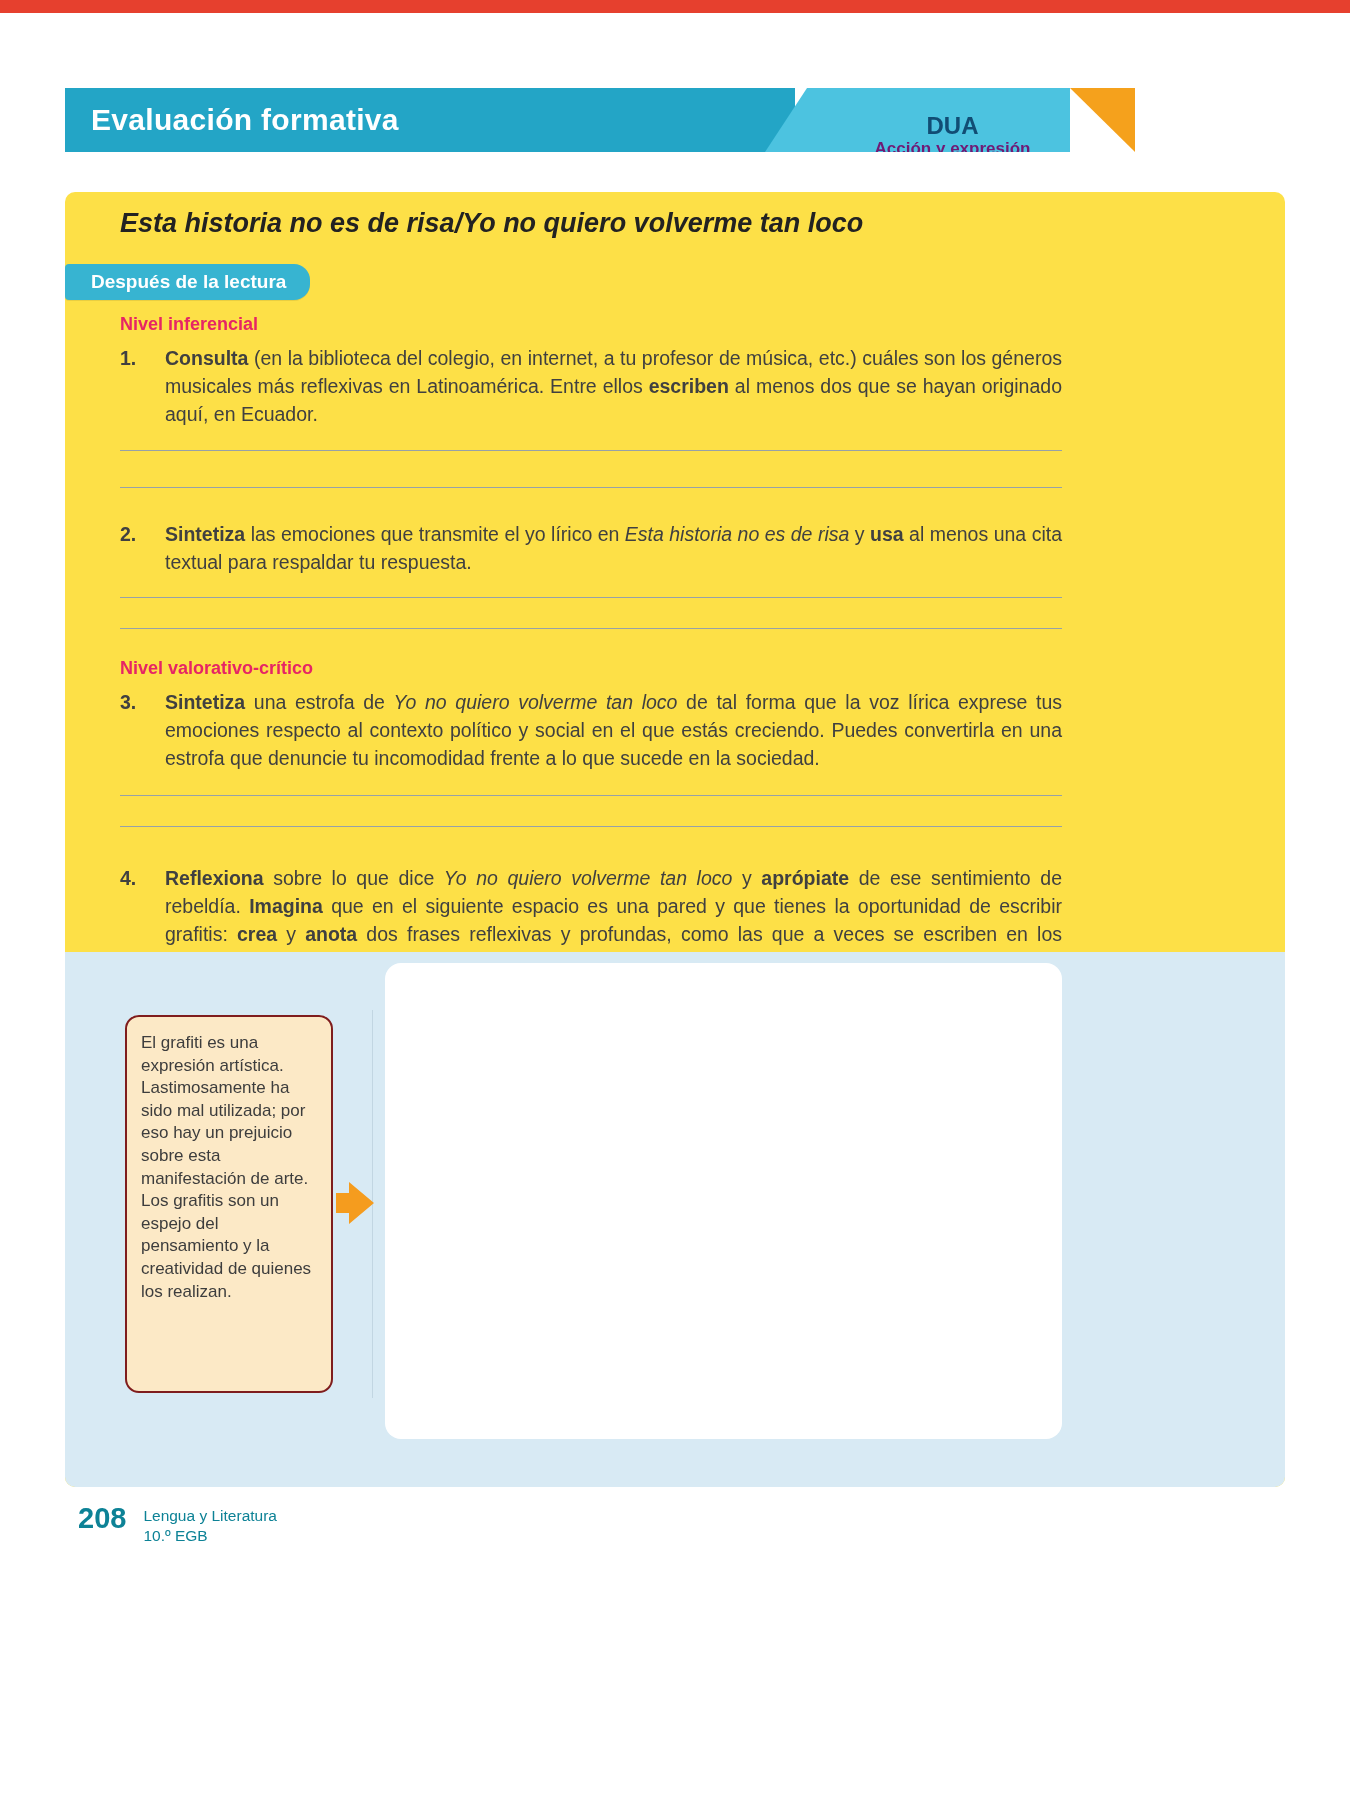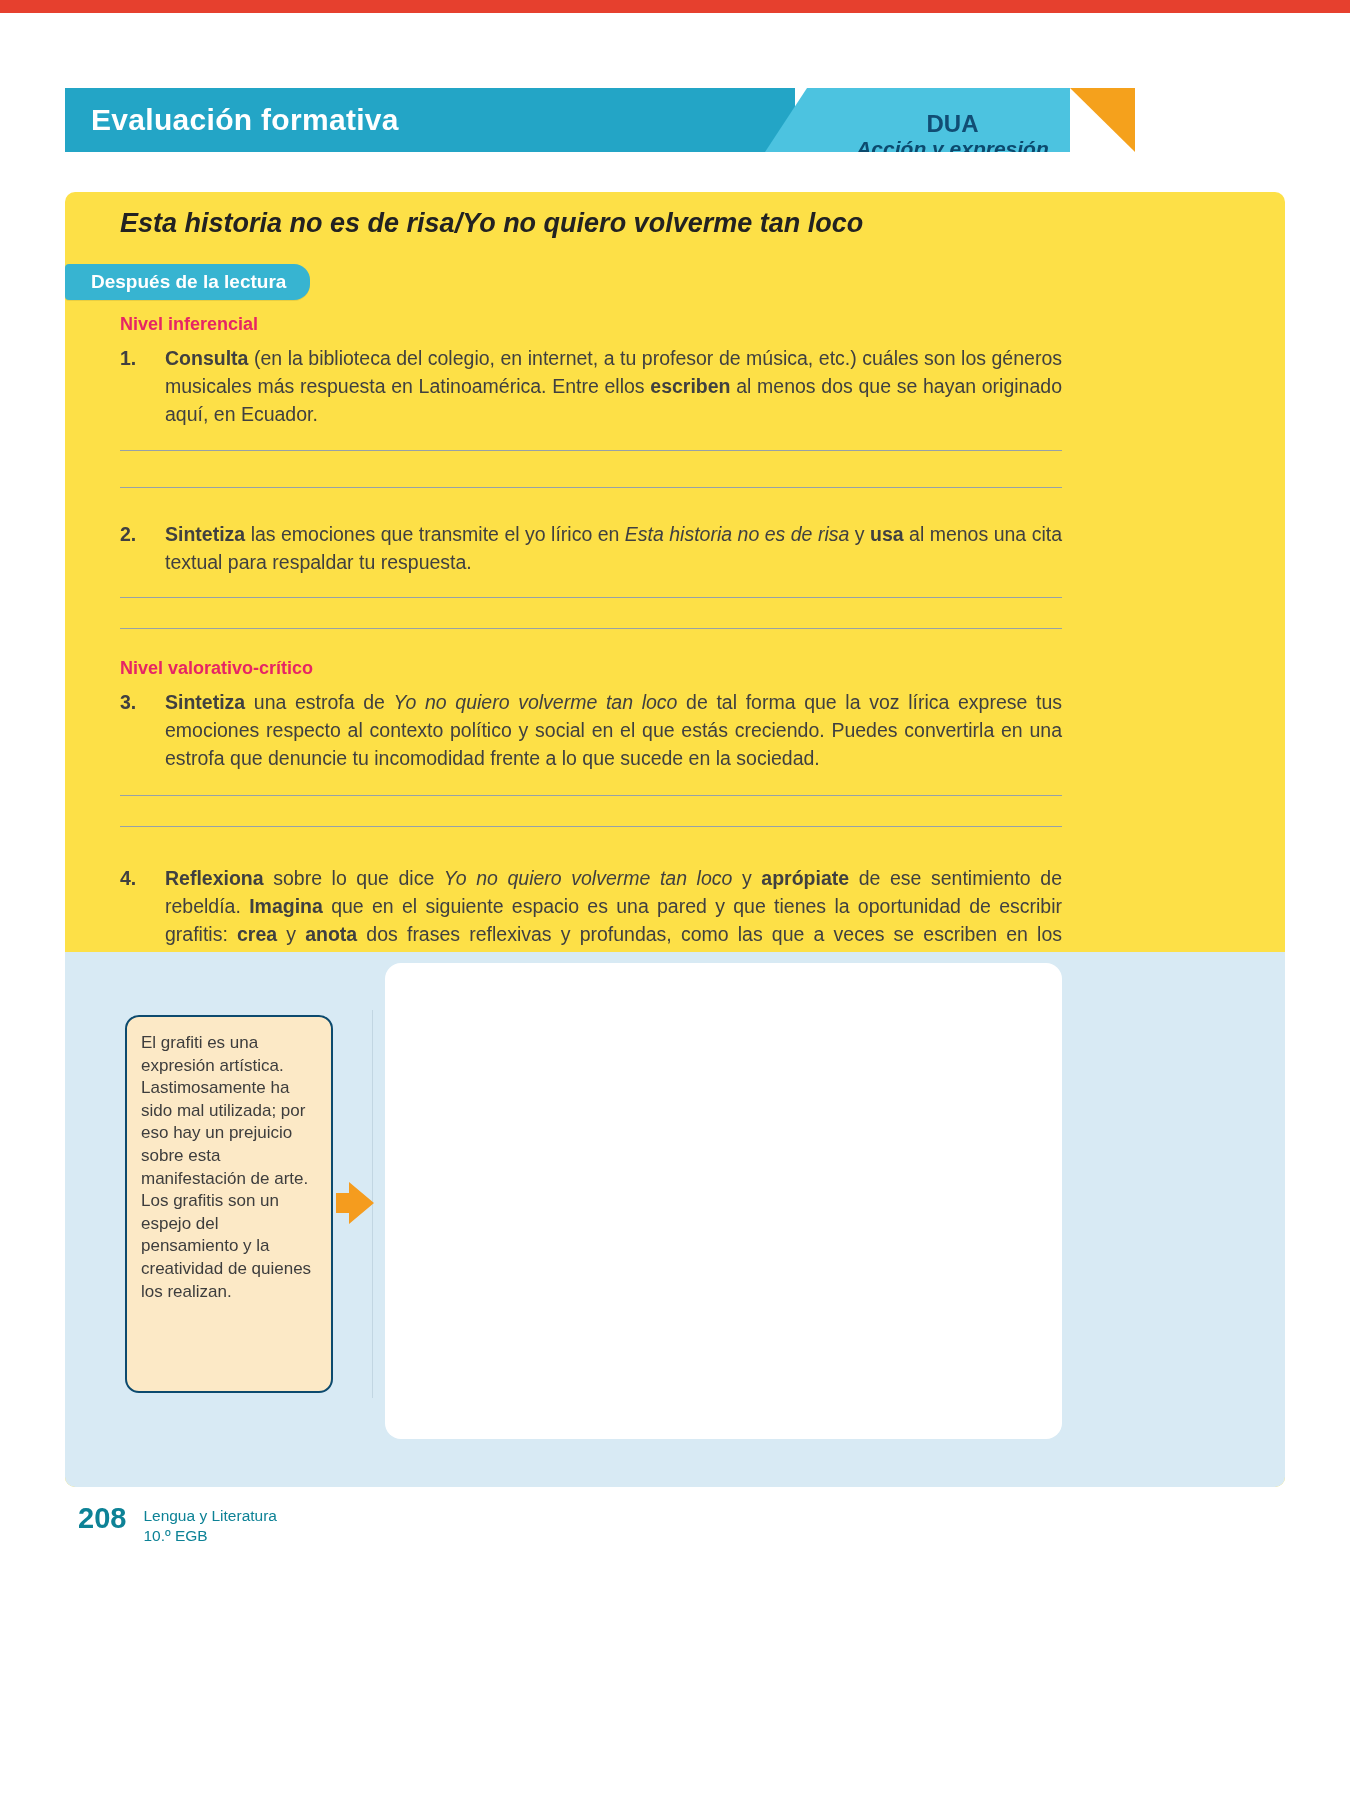--- a/index.html
+++ b/index.html
@@ -22,21 +22,21 @@
   }
   .header-main .title { color:#fff; font-size:30px; font-weight:700; letter-spacing:.3px; }
   .header-dua {
     position:absolute; left:700px; top:0; width:305px; height:100%;
     background:#4cc3e0;
     clip-path:polygon(42px 0, 100% 0, 100% 100%, 0 100%);
     display:flex; flex-direction:column; justify-content:center; align-items:center;
     padding-left:70px;
   }
   .dua-line1 { color:#114d74; font-size:24px; font-weight:700; line-height:1.1;margin-top:32px; }
-  .dua-line2 { color:#0c4a6e; font-size:21px; font-weight:700;font-style:italic; }
+  .dua-line2 { color:#701a75; font-size:17px; font-weight:700; }
   .header-corner {
     position:absolute; left:1005px; top:0; width:65px; height:100%;
     background:#f5a11c;
     clip-path:polygon(0 0, 100% 0, 100% 100%);
   }
 
   
   .panel {
     position:absolute; left:65px; top:192px; width:1220px; height:1295px;
     background:#fde047; border-radius:10px;
@@ -68,21 +68,21 @@
   .al-3 { top:405px; } .al-4 { top:436px; }
   .al-5 { top:603px; } .al-6 { top:634px; }
 
   
   .graffiti {
     position:absolute; left:0; top:760px; width:100%; height:535px;
     background:#d8eaf4; border-radius:0 0 10px 10px;
   }
   .note {
     position:absolute; left:60px; top:63px; width:208px; height:378px;
-    background:#fce9c6; border:2px solid #0c4a6e; border-radius:14px;
+    background:#fce9c6; border:2px solid #7f1d1d; border-radius:14px;
     padding:15px 14px; font-size:17px; line-height:1.33; color:#3d3d3d;
   }
   .divider { position:absolute; left:307px; top:58px; height:388px; border-left:1.5px solid #c2d6e2; }
   .arrow { position:absolute; left:271px; top:228px; width:40px; height:46px; }
   .arrow svg { display:block; }
   .canvas {
     position:absolute; left:320px; top:11px; width:677px; height:476px;
     background:#ffffff; border-radius:16px;
   }
 
@@ -110,21 +110,21 @@
 <div class="panel">
 
   <div class="lesson-title">Esta historia no es de risa/Yo no quiero volverme tan loco</div>
 
   <div class="badge">Después de la lectura</div>
 
   <div class="level level-1">Nivel inferencial</div>
 
   <div class="question q1">
     <div class="q-num">1.</div>
-    <div class="q-text"><span class="b">Consulta</span><span> (en la biblioteca del colegio, en internet, a tu profesor de música, etc.) cuáles son los géneros musicales más respuesta en Latinoamérica. Entre ellos </span><span class="b">escriben</span><span> al menos dos que se hayan originado aquí, en Ecuador.</span></div>
+    <div class="q-text"><span class="b">Consulta</span><span> (en la biblioteca del colegio, en internet, a tu profesor de música, etc.) cuáles son los géneros musicales más reflexivas en Latinoamérica. Entre ellos </span><span class="b">escriben</span><span> al menos dos que se hayan originado aquí, en Ecuador.</span></div>
   </div>
   <div class="answer-line al-1"></div>
   <div class="answer-line al-2"></div>
 
   <div class="question q2">
     <div class="q-num">2.</div>
     <div class="q-text"><span class="b">Sintetiza</span><span> las emociones que transmite el yo lírico en </span><span class="i">Esta historia no es de risa</span><span> y </span><span class="b">usa</span><span> al menos una cita textual para respaldar tu respuesta.</span></div>
   </div>
   <div class="answer-line al-3"></div>
   <div class="answer-line al-4"></div>

